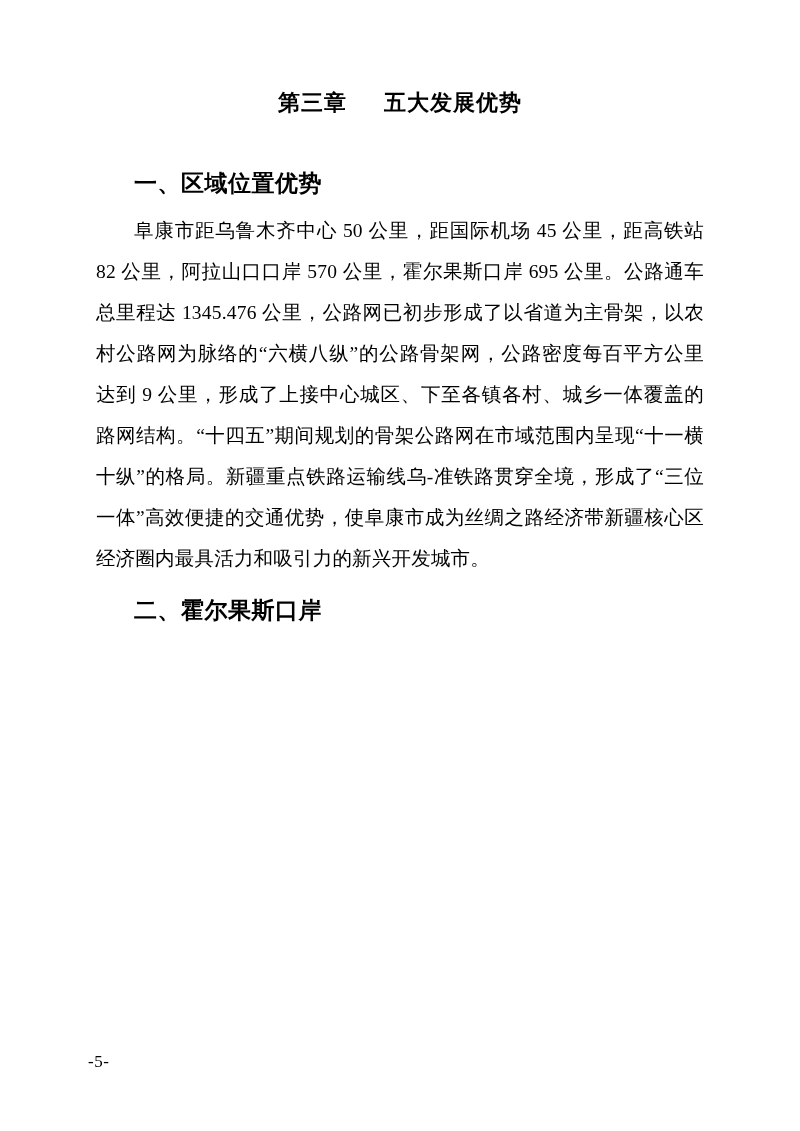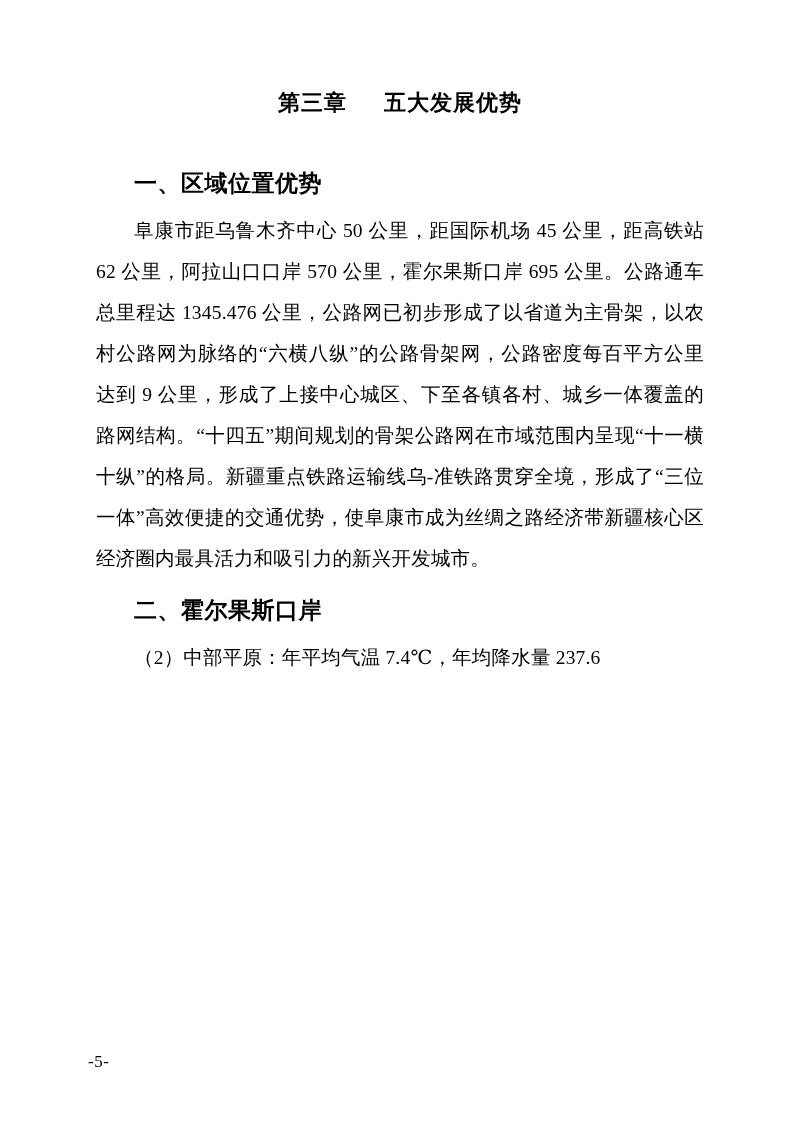--- a/index.html
+++ b/index.html
@@ -75,23 +75,22 @@
 <div class="page">
   <div class="content">
 
     <div class="chapter-title">
       <span>第三章</span>
       <span class="gap"></span>
       <span>五大发展优势</span>
     </div>
 
     <div class="section-heading">一、区域位置优势</div>
-    <p class="para">阜康市距乌鲁木齐中心 50 公里，距国际机场 45 公里，距高铁站 62 公里，阿拉山口口岸 570 公里，霍尔果斯口岸 695 公里。公路通车总里程达 1345.476 公里，公路网已初步形成了以省道为主骨架，以农村公路网为脉络的“六横八纵”的公路骨架网，公路密度每百平方公里达到 9 公里，形成了上接中心城区、下至各镇各村、城乡一体覆盖的路网结构。“十四五”期间规划的骨架公路网在市域范围内呈现“十一横十纵”的格局。新疆重点铁路运输线乌-准铁路贯穿全境，形成了“三位一体”高效便捷的交通优势，使阜康市成为丝绸之路经济带新疆核心区经济圈内最具活力和吸引力的新兴开发城市。</p>
+    <p class="para">阜康市距乌鲁木齐中心 50 公里，距国际机场 45 公里，距高铁站 82 公里，阿拉山口口岸 570 公里，霍尔果斯口岸 695 公里。公路通车总里程达 1345.476 公里，公路网已初步形成了以省道为主骨架，以农村公路网为脉络的“六横八纵”的公路骨架网，公路密度每百平方公里达到 9 公里，形成了上接中心城区、下至各镇各村、城乡一体覆盖的路网结构。“十四五”期间规划的骨架公路网在市域范围内呈现“十一横十纵”的格局。新疆重点铁路运输线乌-准铁路贯穿全境，形成了“三位一体”高效便捷的交通优势，使阜康市成为丝绸之路经济带新疆核心区经济圈内最具活力和吸引力的新兴开发城市。</p>
 
     <div class="spacer-md"></div>
 
     <div class="section-heading">二、霍尔果斯口岸</div>
-    <p class="para sub">（2）中部平原：年平均气温 7.4℃，年均降水量 237.6</p>
 
   </div>
 
   <div class="page-number">-5-</div>
 </div>
 
 </body></html>

